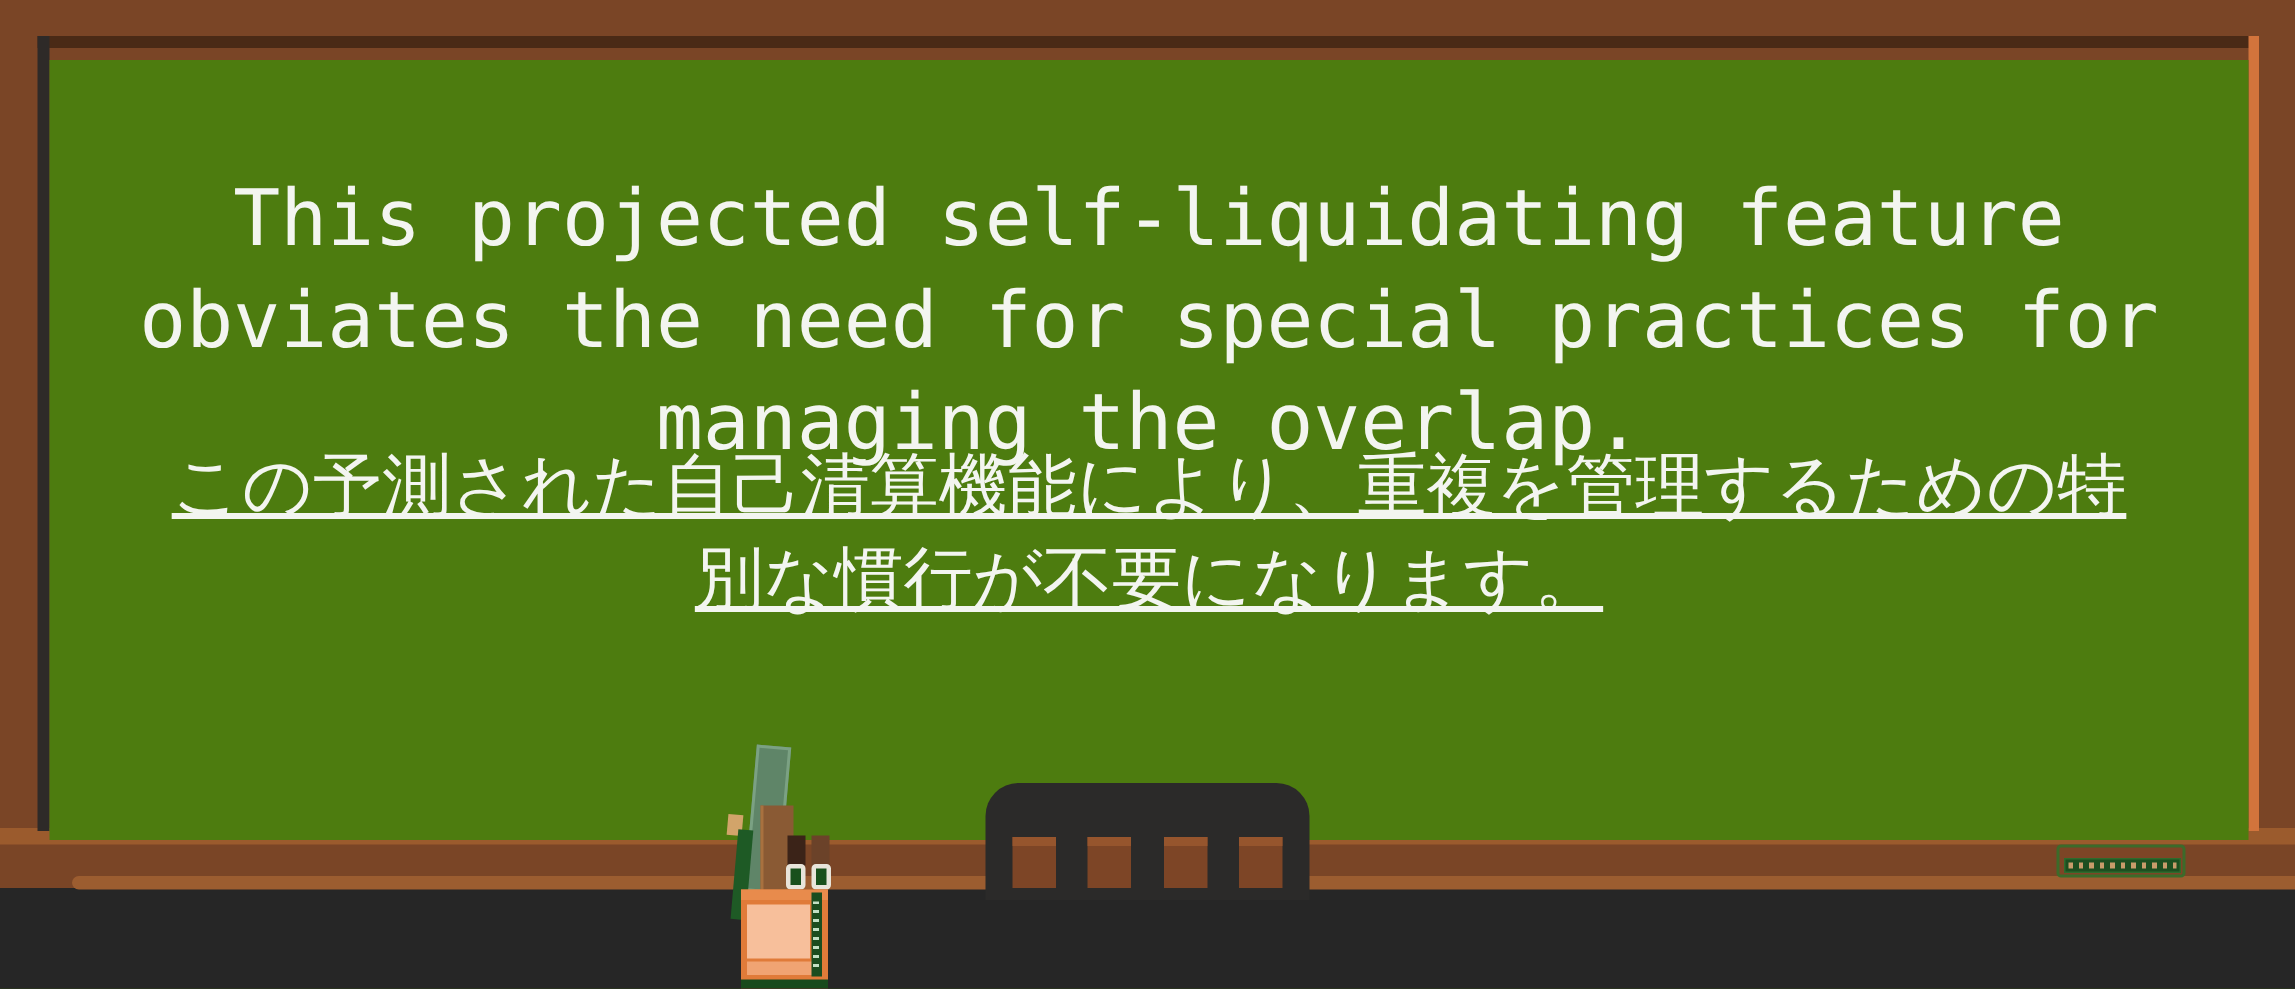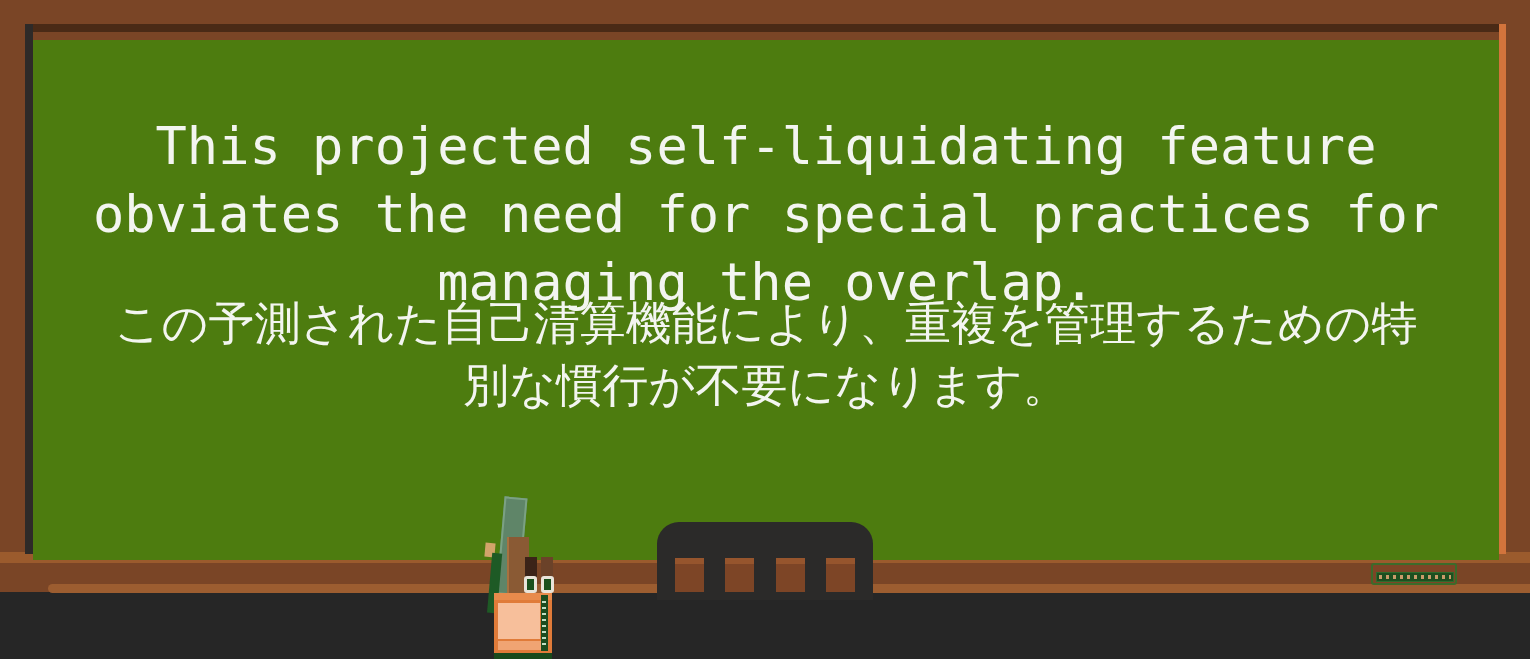--- a/index.html
+++ b/index.html
@@ -117,20 +117,21 @@
     position: absolute;
     left: 0;
     top: 72px;
     width: 1466px;
   }
   .line-ja-wrap {
     position: absolute;
     left: 0;
     top: 252px;
     width: 1466px;
+    text-decoration: underline;
   }
   .line-ja {
     font-family: "DejaVu Sans", sans-serif;
     font-size: 46px;
     line-height: 62px;
     padding: 0 80px;
     white-space: pre-wrap;
   }
 
   

